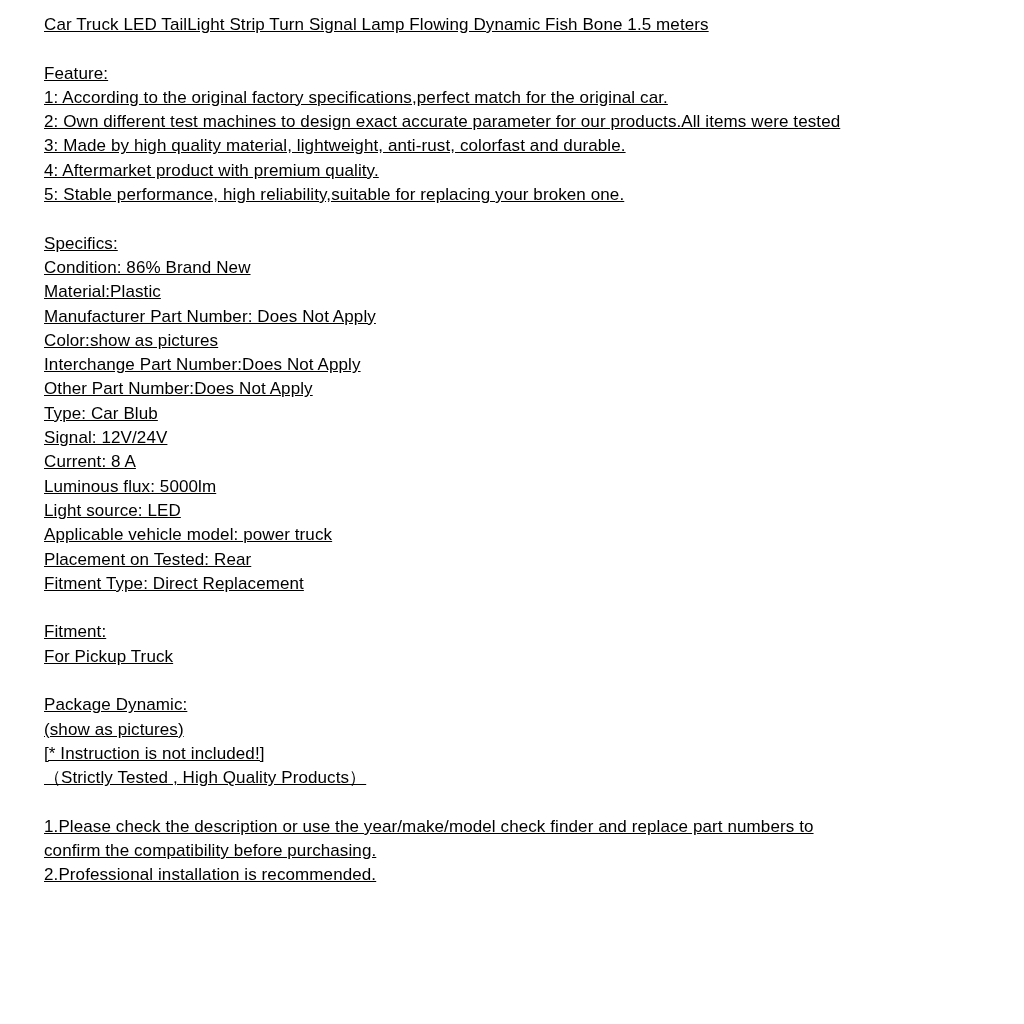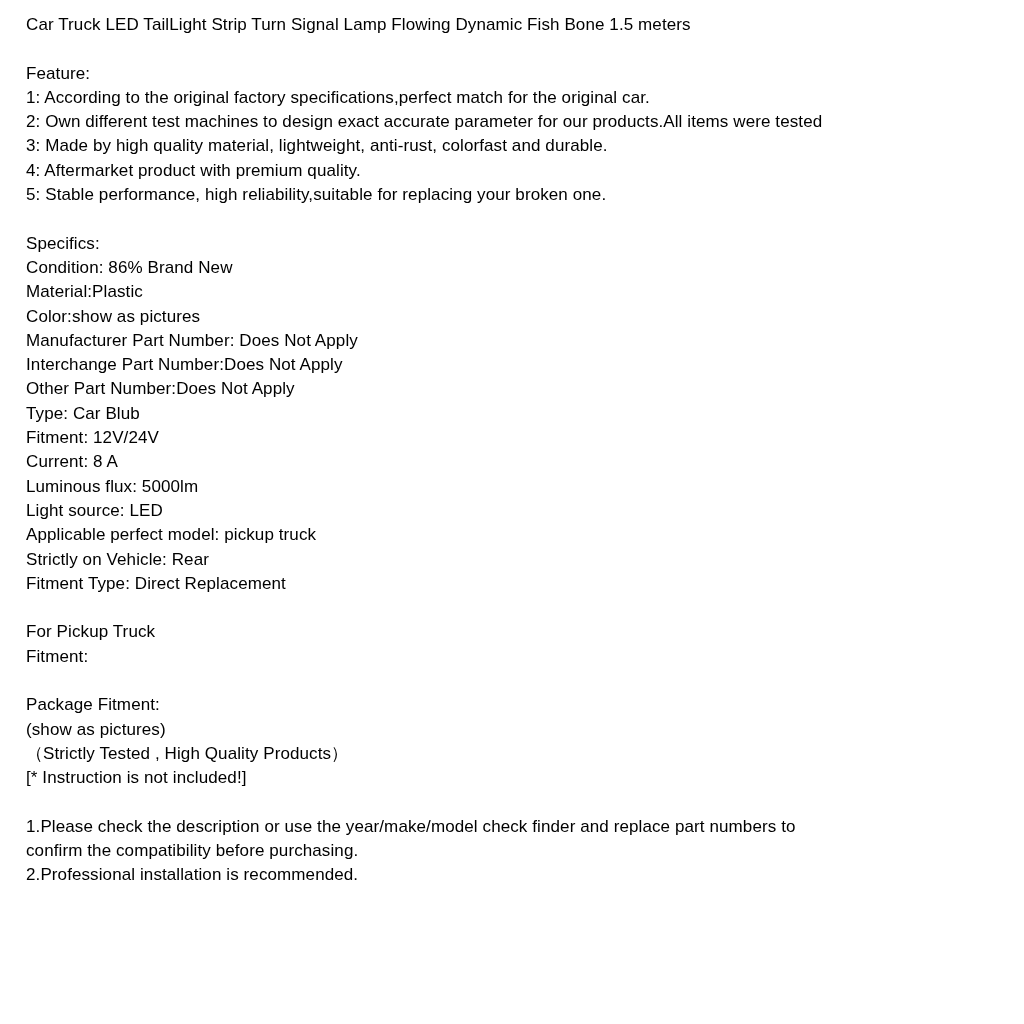--- a/index.html
+++ b/index.html
@@ -11,21 +11,22 @@
     height: 1024px;
     overflow: hidden;
     background: #ffffff;
     color: #000000;
     font-family: "Liberation Sans", "DejaVu Sans", sans-serif;
     font-size: 17px;
     line-height: 24.3px;
     -webkit-font-smoothing: antialiased;
   }
   main.doc {
-    padding: 13px 24px 0 26px;
+    padding: 13px 24px 0 44px;
+    text-decoration: underline;
   }
   .line {
     margin: 0;
     padding: 0;
     min-height: 24.3px;
     white-space: pre;
     letter-spacing: 0.1px;
   }
   .blank {
     
@@ -45,46 +46,46 @@
         <p class="line">3: Made by high quality material, lightweight, anti-rust, colorfast and durable.</p>
         <p class="line">4: Aftermarket product with premium quality.</p>
         <p class="line">5: Stable performance, high reliability,suitable for replacing your broken one.</p>
       </section>
 
   <section>
     <p class="line blank"></p>
     <p class="line">Specifics:</p>
   <p class="line">Condition: 86% Brand New</p>
         <p class="line">Material:Plastic</p>
+        <p class="line">Manufacturer Part Number: Does Not Apply</p>
         <p class="line">Color:show as pictures</p>
-        <p class="line">Manufacturer Part Number: Does Not Apply</p>
         <p class="line">Interchange Part Number:Does Not Apply</p>
         <p class="line">Other Part Number:Does Not Apply</p>
         <p class="line">Type: Car Blub</p>
-        <p class="line">Fitment: 12V/24V</p>
+        <p class="line">Signal: 12V/24V</p>
         <p class="line">Current: 8 A</p>
         <p class="line">Luminous flux: 5000lm</p>
         <p class="line">Light source: LED</p>
-        <p class="line">Applicable perfect model: pickup truck</p>
-        <p class="line">Strictly on Vehicle: Rear</p>
+        <p class="line">Applicable vehicle model: power truck</p>
+        <p class="line">Placement on Tested: Rear</p>
         <p class="line">Fitment Type: Direct Replacement</p>
       </section>
 
   <section>
     <p class="line blank"></p>
-    <p class="line">For Pickup Truck</p>
-  <p class="line">Fitment:</p>
+    <p class="line">Fitment:</p>
+  <p class="line">For Pickup Truck</p>
       </section>
 
   <section>
     <p class="line blank"></p>
-    <p class="line">Package Fitment:</p>
+    <p class="line">Package Dynamic:</p>
         <p class="line">(show as pictures)</p>
+        <p class="line">[* Instruction is not included!]</p>
         <p class="line">（Strictly Tested , High Quality Products）</p>
-        <p class="line">[* Instruction is not included!]</p>
       </section>
 
   <section>
     <p class="line blank"></p>
   <p class="line">1.Please check the description or use the year/make/model check finder and replace part numbers to</p>
         <p class="line">confirm the compatibility before purchasing.</p>
         <p class="line">2.Professional installation is recommended.</p>
       </section>
 </div>
 </main>

